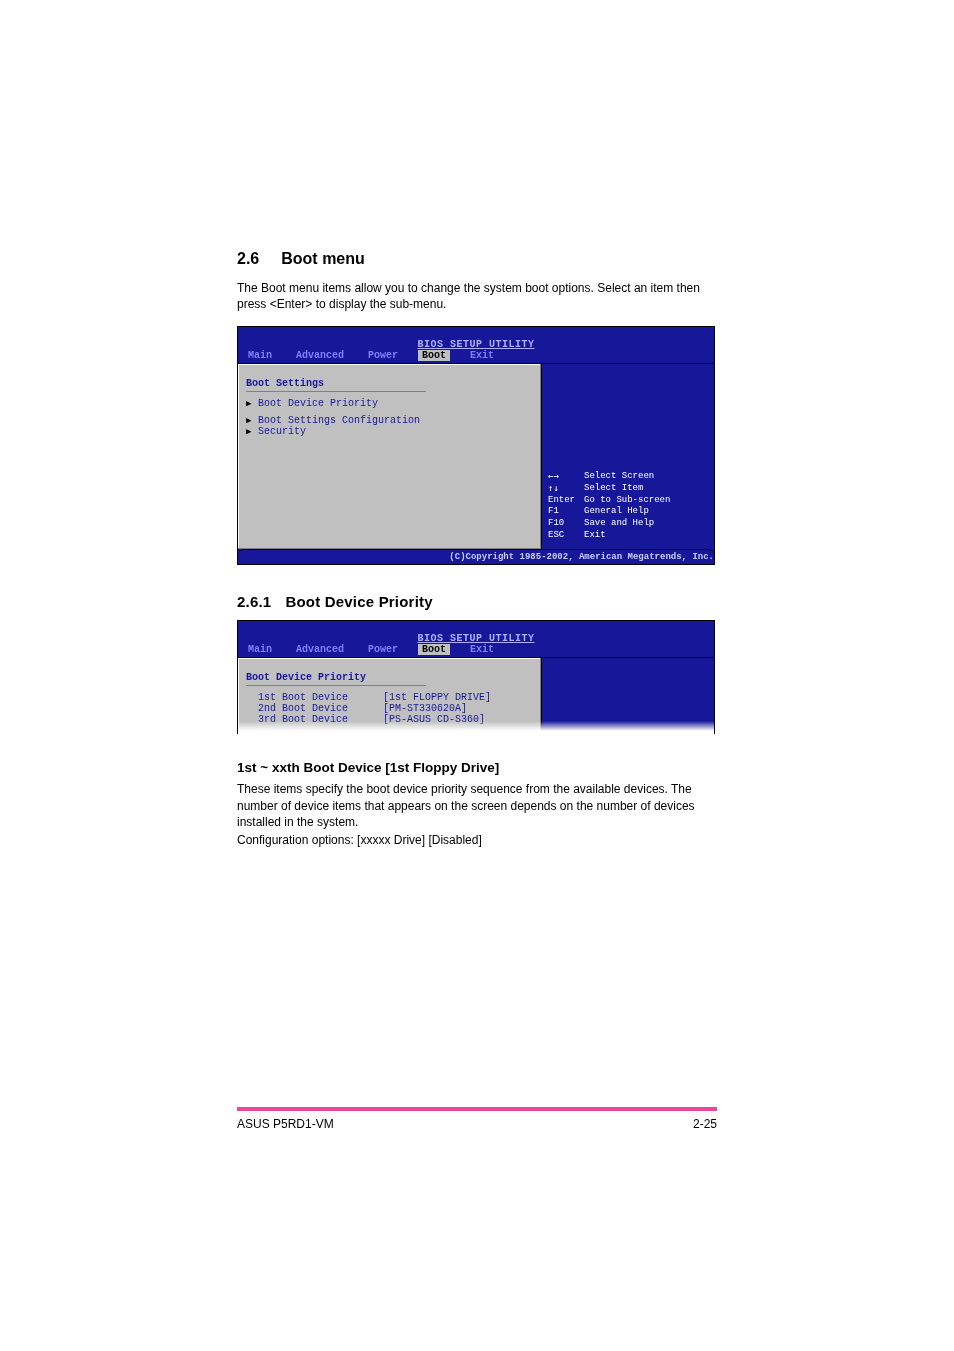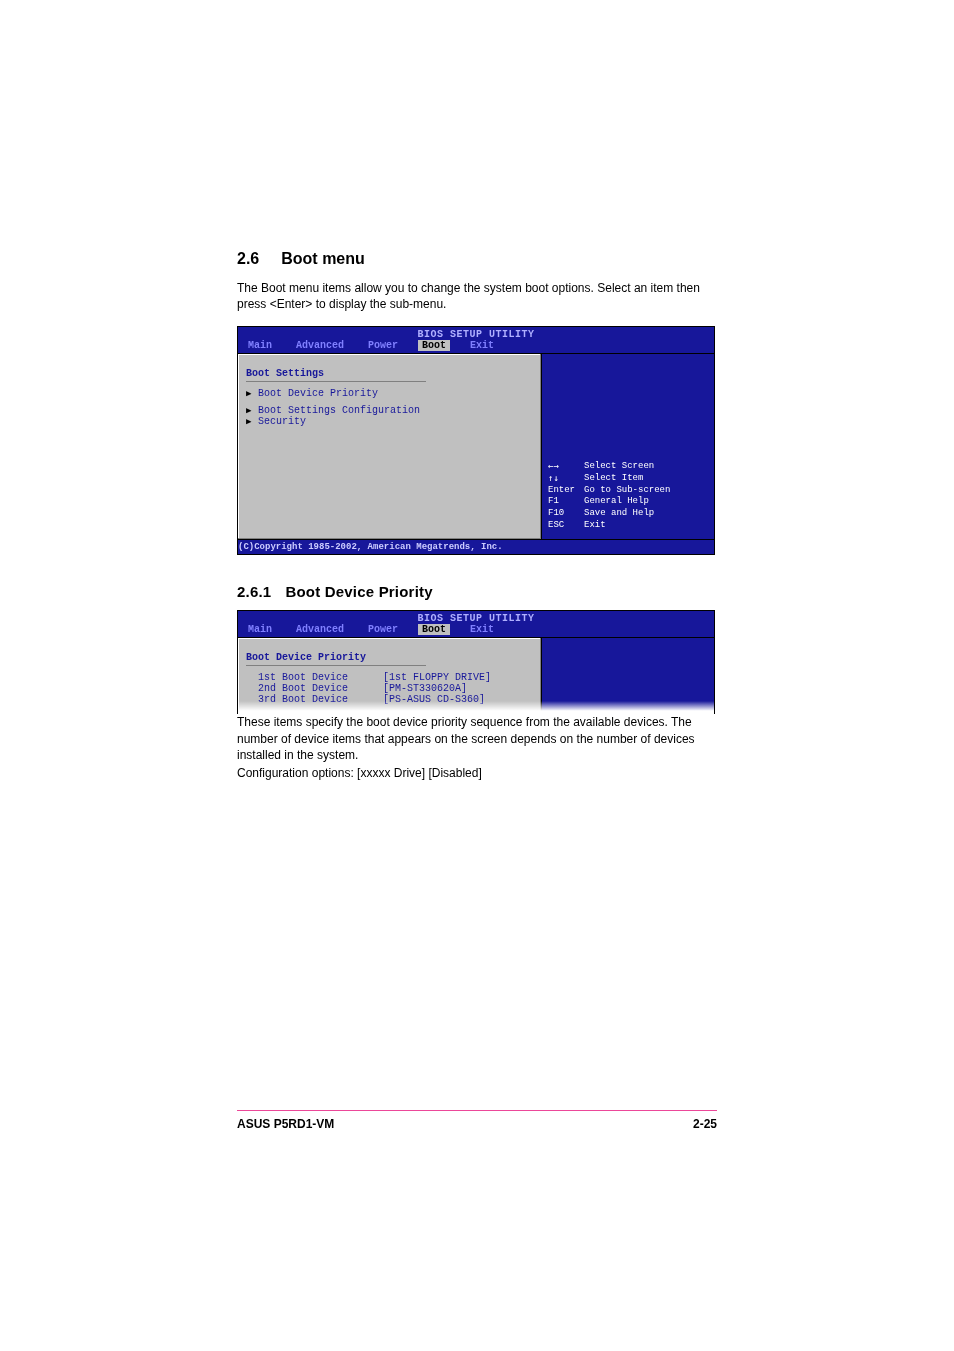--- a/index.html
+++ b/index.html
@@ -34,22 +34,23 @@
     font-family: "Courier New", monospace;
     font-size: 10px;
     color: #fff;
     margin-bottom: 28px;
     width: 478px;
   }
   .bios-title {
     text-align: center;
     color: #b0b0ff;
     font-weight: bold;
-    padding-top: 2px;
+    padding-top: 12px;
     letter-spacing: 0.5px;
+    text-decoration: underline;
   }
   .bios-tabs {
     display: flex;
     padding: 0 16px 2px 6px;
     gap: 16px;
     color: #8080ff;
     font-weight: bold;
   }
   .bios-tabs .tab { padding: 0 4px; }
   .bios-tabs .selected {
@@ -110,51 +111,52 @@
     font-size: 9px;
     line-height: 1.3;
     color: #fff;
   }
   .help-key {
     width: 36px;
     flex-shrink: 0;
   }
   .help-key.sym { font-family: monospace; }
   .bios-footer {
-    text-align: left;
+    text-align: right;
     color: #ccccff;
     font-size: 9px;
     padding: 2px 0;
     border-top: 1px solid #000;
     font-weight: bold;
+    border-radius: 6px;
   }
   h3.subsection {
     font-size: 15px;
     font-weight: 900;
     margin-bottom: 10px;
     letter-spacing: 0.2px;
   }
   .subsection-num { display: inline-block; margin-right: 14px; }
   h4.item-heading {
     font-size: 13.5px;
     font-weight: 900;
     margin-top: 26px;
     margin-bottom: 6px;
   }
   .footer-bar {
     position: absolute;
     left: 237px;
     bottom: 220px;
     width: 480px;
-    border-top: 1px solid #ec4899;
+    border-top: 4px solid #ec4899;
     padding-top: 6px;
     display: flex;
     justify-content: space-between;
     font-size: 12px;
-    font-weight: bold;
+    font-weight: normal;
   }
   .bios-box.second .bios-body { border-top: 1px solid #000; }
   .bios-box.second { margin-bottom: 0; position: relative; }
   .bios-box.second::after {
     content: "";
     position: absolute;
     left: 0; right: 0; bottom: -2px;
     height: 14px;
     background: linear-gradient(to bottom, rgba(255,255,255,0), #fff 70%);
     pointer-events: none;
@@ -258,20 +260,21 @@
         <div class="row">
           <span class="arrow"></span>
           <span class="label">3rd Boot Device</span>
           <span class="value">[PS-ASUS CD-S360]</span>
         </div>
       </div>
       <div class="bios-right"></div>
     </div>
   </div>
 
+  <h4 class="item-heading">1st ~ xxth Boot Device [1st Floppy Drive]</h4>
   <p class="body" style="margin-bottom:2px">These items specify the boot device priority sequence from the available devices. The number of device items that appears on the screen depends on the number of devices installed in the system.</p>
   <p class="body">Configuration options: [xxxxx Drive] [Disabled]</p>
 
 </div>
 
 <div class="footer-bar">
   <span>ASUS P5RD1-VM</span>
   <span>2-25</span>
 </div>
 

